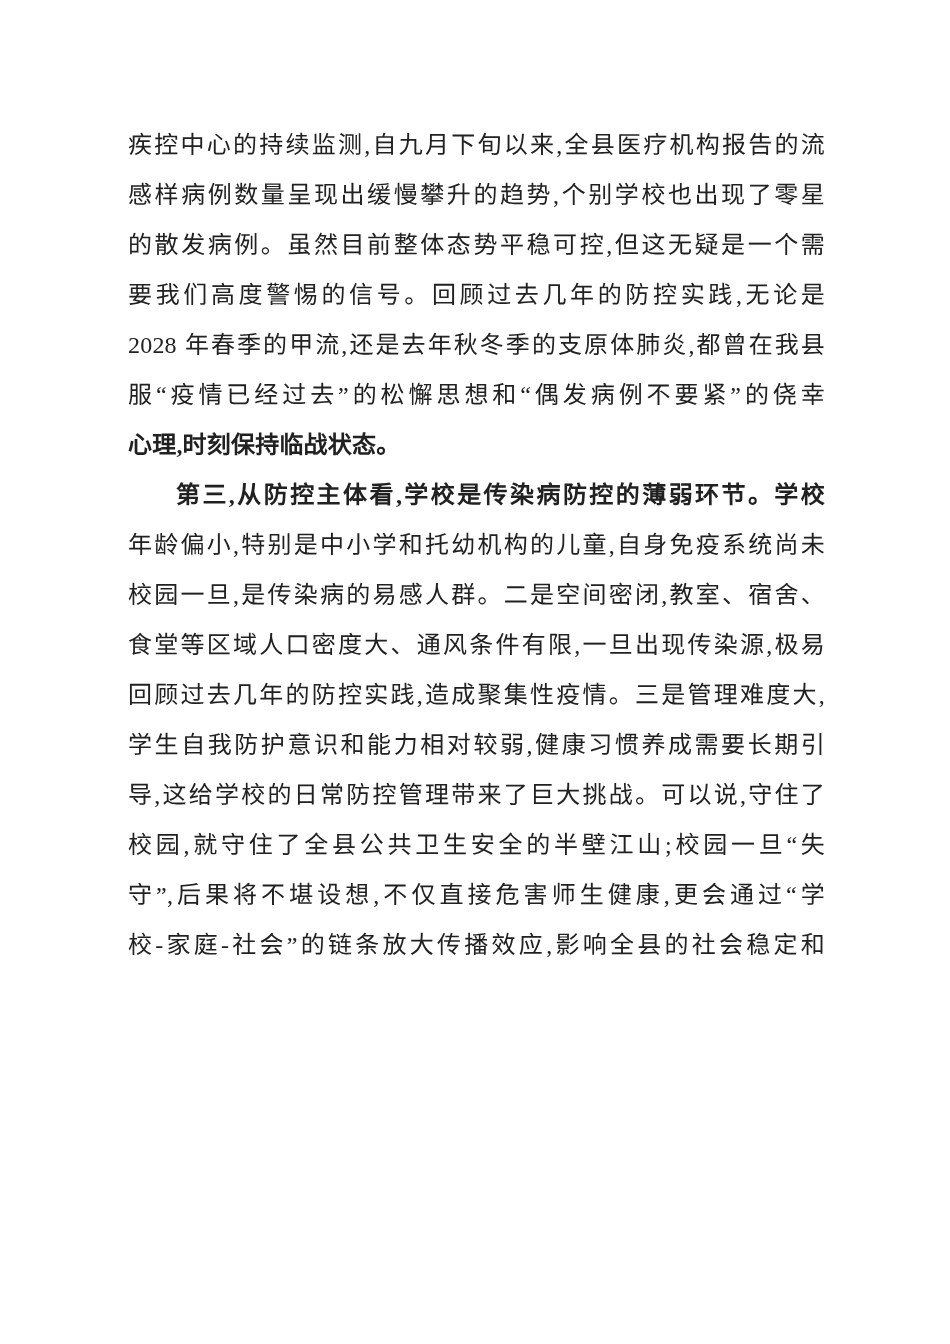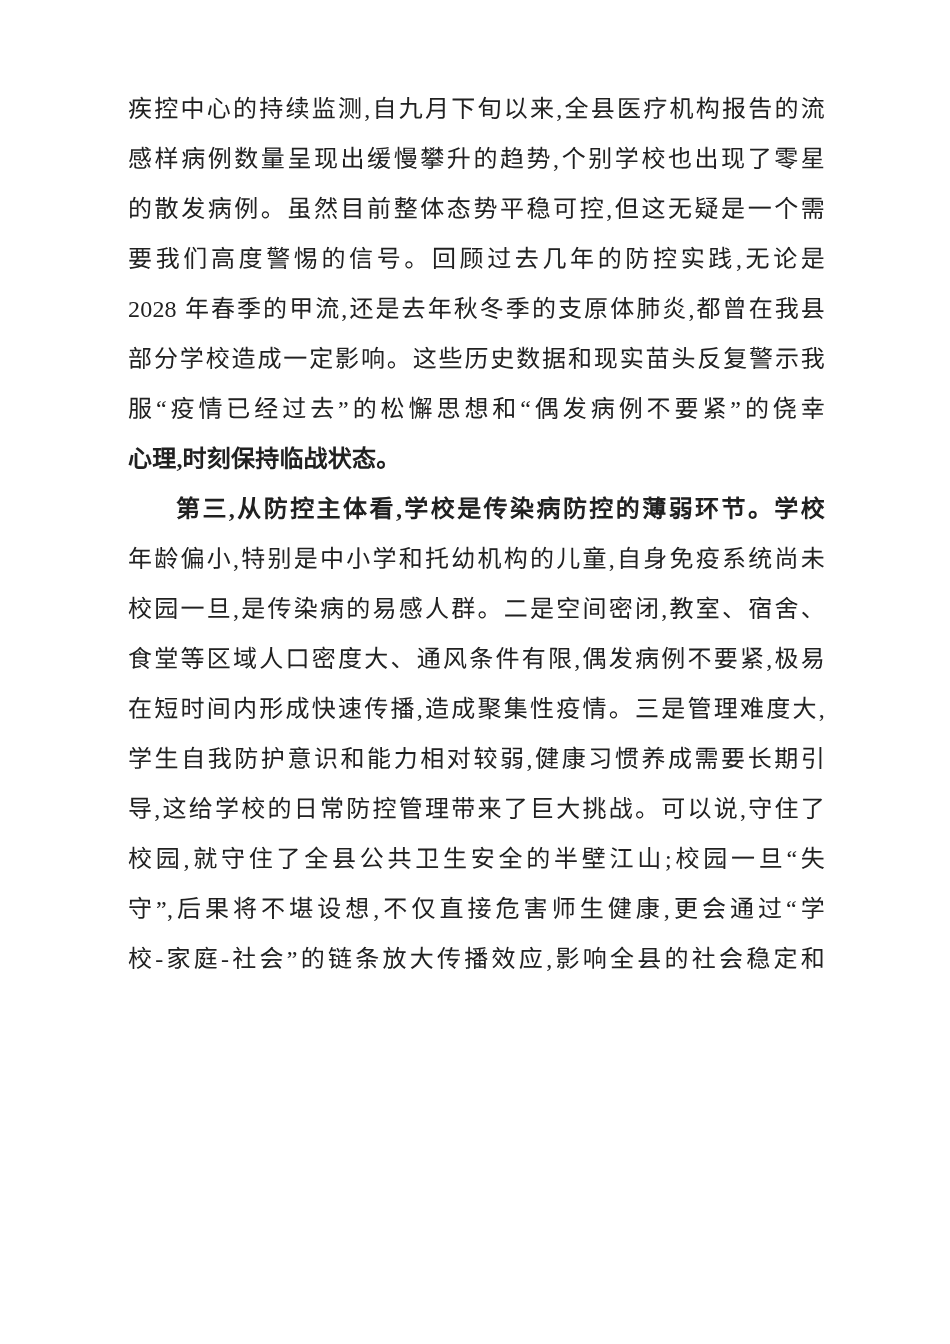--- a/index.html
+++ b/index.html
@@ -6,21 +6,21 @@
     margin: 0;
     padding: 0;
     background: #ffffff;
   }
   .page {
     position: relative;
     width: 950px;
     height: 1344px;
     background: #ffffff;
     box-sizing: border-box;
-    padding: 84px 125px 0 128px;
+    padding: 120px 125px 0 128px;
     overflow: hidden;
   }
   .text-block {
     width: 697px;
   }
   .line {
     font-family: "Liberation Serif", "DejaVu Serif", serif;
     font-size: 24px;
     line-height: 50px;
     height: 50px;
@@ -48,30 +48,29 @@
 <body>
 
 <div class="page">
   <div class="text-block" id="text-block">
       <div class="paragraph">
         <div class="line">疾控中心的持续监测,自九月下旬以来,全县医疗机构报告的流</div>
         <div class="line">感样病例数量呈现出缓慢攀升的趋势,个别学校也出现了零星</div>
         <div class="line">的散发病例。虽然目前整体态势平稳可控,但这无疑是一个需</div>
         <div class="line">要我们高度警惕的信号。回顾过去几年的防控实践,无论是</div>
         <div class="line">2028 年春季的甲流,还是去年秋冬季的支原体肺炎,都曾在我县</div>
-        <div class="line">部分学校造成一定影响。这些历史数据和现实苗头反复警示我</div>
         <div class="line">服“疫情已经过去”的松懈思想和“偶发病例不要紧”的侥幸</div>
         <div class="line para-end">心理,时刻保持临战状态。</div>
       </div>
       <div class="paragraph">
         <div class="line indent">第三,从防控主体看,学校是传染病防控的薄弱环节。学校</div>
         <div class="line">年龄偏小,特别是中小学和托幼机构的儿童,自身免疫系统尚未</div>
         <div class="line">校园一旦,是传染病的易感人群。二是空间密闭,教室、宿舍、</div>
-        <div class="line">食堂等区域人口密度大、通风条件有限,偶发病例不要紧,极易</div>
-        <div class="line">在短时间内形成快速传播,造成聚集性疫情。三是管理难度大,</div>
+        <div class="line">食堂等区域人口密度大、通风条件有限,一旦出现传染源,极易</div>
+        <div class="line">回顾过去几年的防控实践,造成聚集性疫情。三是管理难度大,</div>
         <div class="line">学生自我防护意识和能力相对较弱,健康习惯养成需要长期引</div>
         <div class="line">导,这给学校的日常防控管理带来了巨大挑战。可以说,守住了</div>
         <div class="line">校园,就守住了全县公共卫生安全的半壁江山;校园一旦“失</div>
         <div class="line">守”,后果将不堪设想,不仅直接危害师生健康,更会通过“学</div>
         <div class="line">校-家庭-社会”的链条放大传播效应,影响全县的社会稳定和</div>
       </div>
     </div>
 </div>
 
 </body></html>

